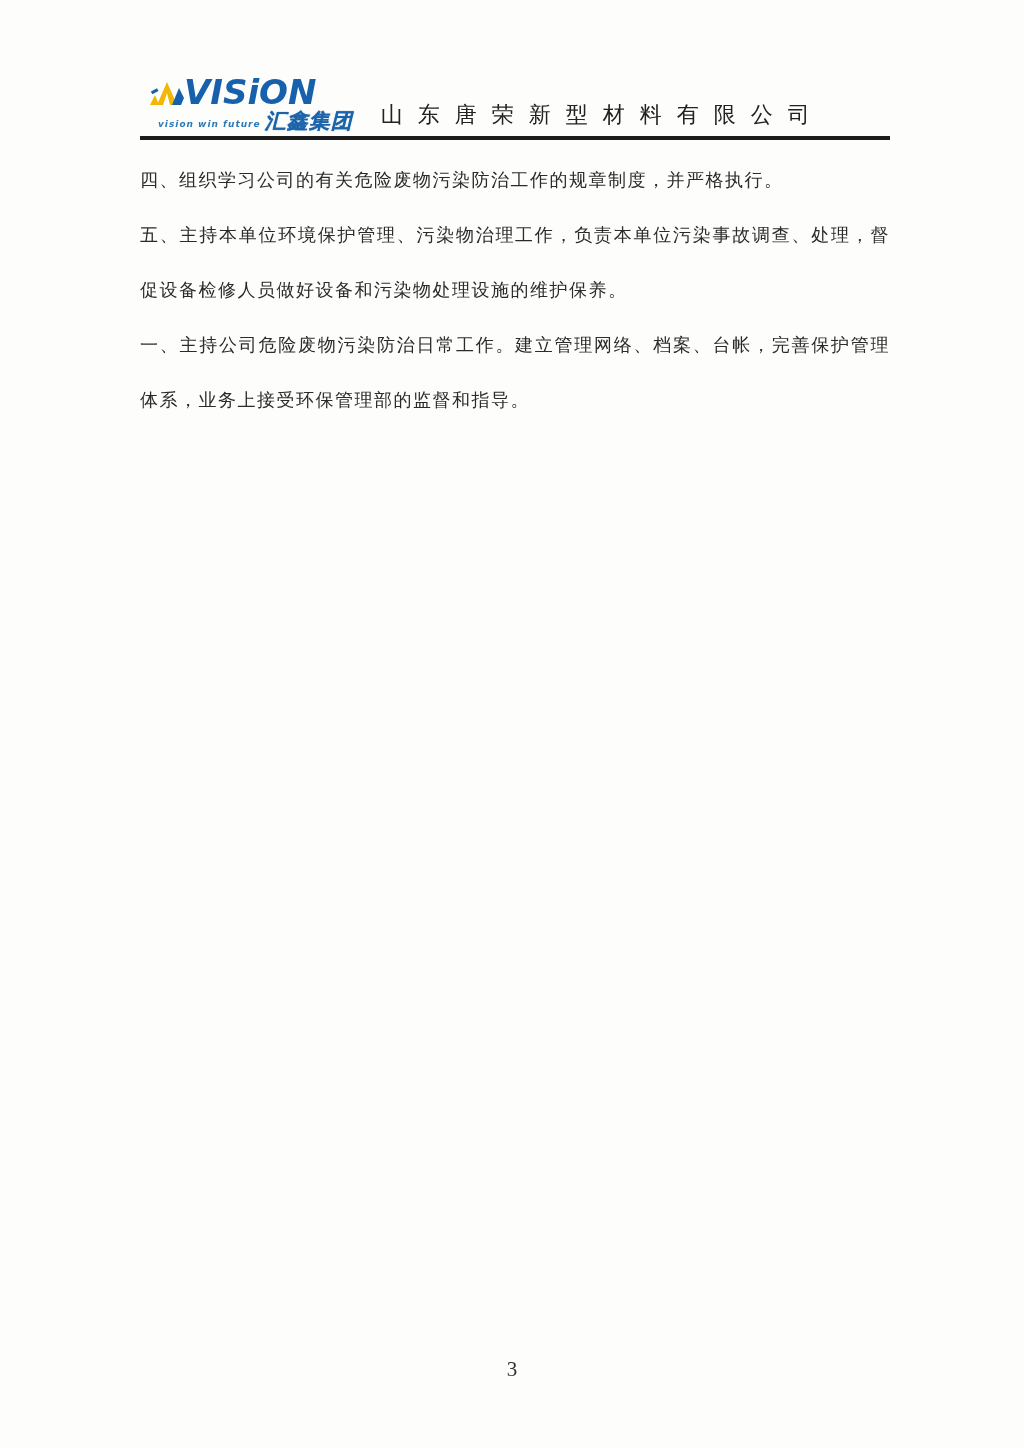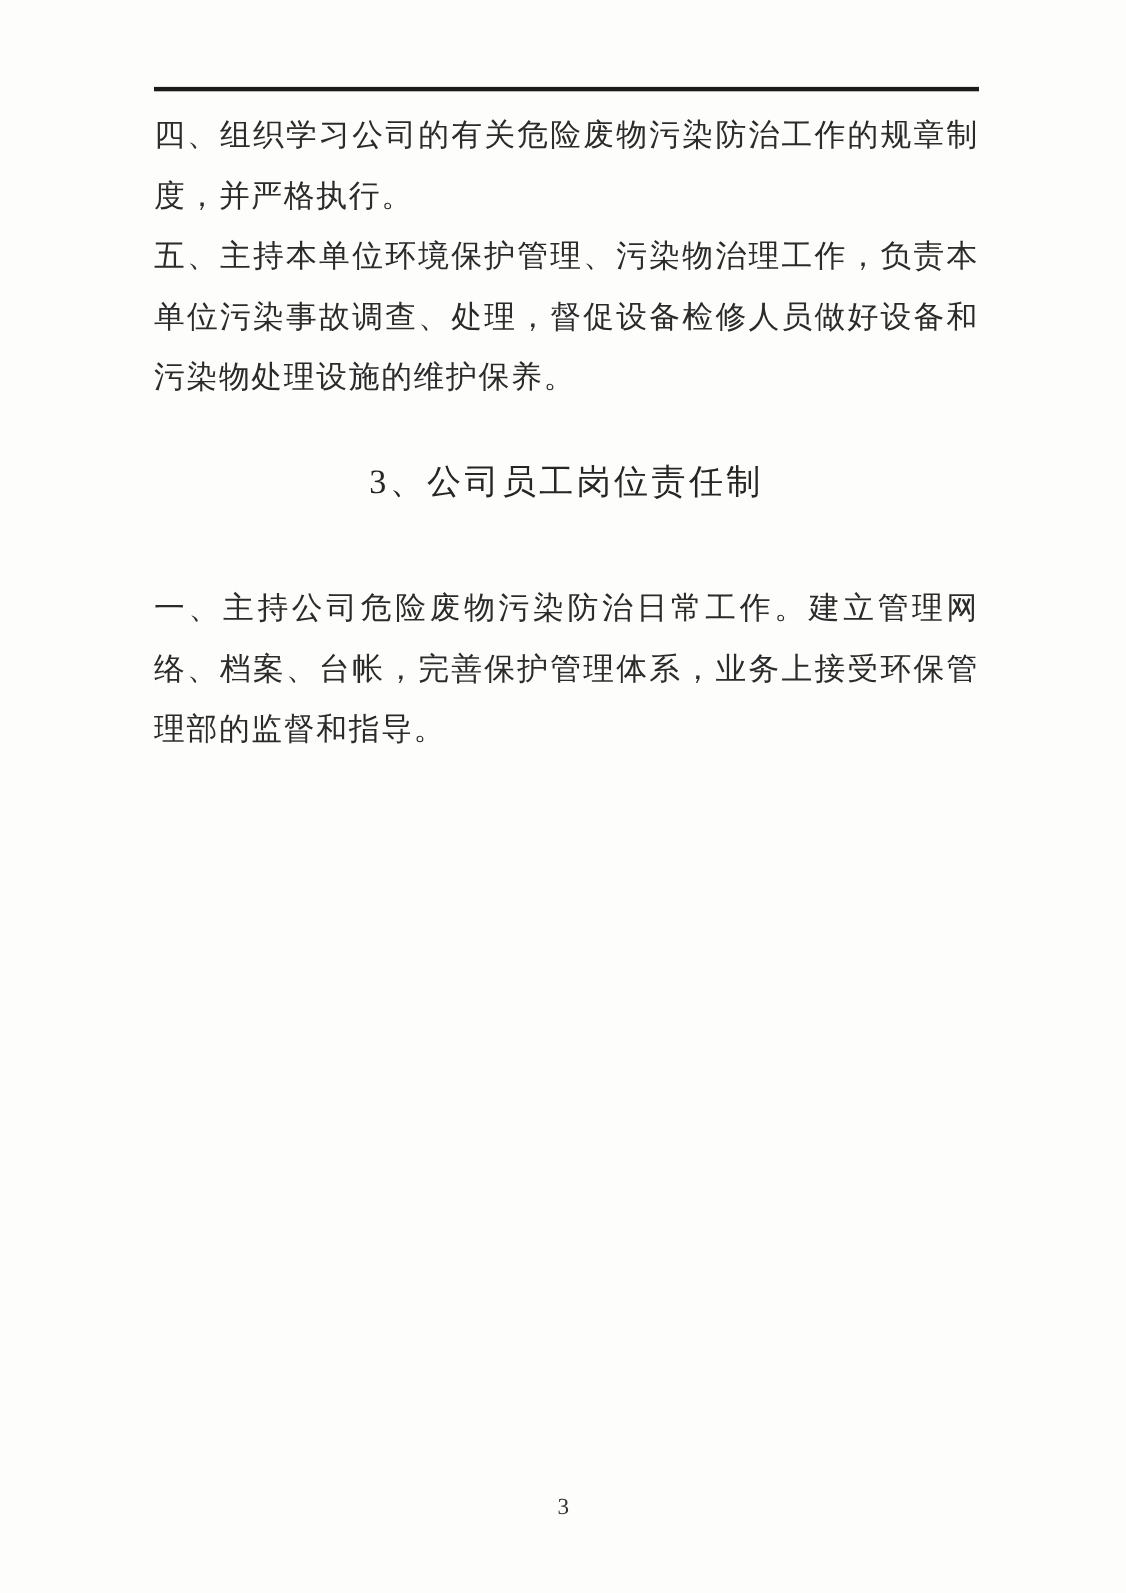--- a/index.html
+++ b/index.html
@@ -88,21 +88,21 @@
     border: none;
     border-top: 4px solid #1c1c1c;
     margin: 4px 0 0 0;
   }
   
   .doc-body {
     margin-top: 13px;
   }
   .doc-body p {
     margin: 0;
-    font-size: 28px;
+    font-size: 18px;
     line-height: 55px;
     text-align: justify;
     text-justify: inter-ideograph;
     letter-spacing: 1.5px;
     color: #2b2b2b;
   }
   .section-heading {
     text-align: center;
     font-size: 31px;
     font-weight: normal;
@@ -125,30 +125,47 @@
   .page-number {
     font-size: 21px;
     color: #333;
   }
 </style>
 </head>
 <body>
 
 <div class="sheet">
 
+  <header class="header-row">
+    <div class="logo">
+      <div class="logo-top">
+        <svg class="logo-mark" width="42" height="30" viewBox="0 0 42 30" aria-hidden="true">
+          <polygon points="2,27 7,17 11,27" fill="#f2b705"></polygon>
+          <polygon points="9,27 19,4 29,27 22,27 19,15 15,27" fill="#f2b705"></polygon>
+          <polygon points="24,27 31,10 36,20 33,27" fill="#1761ac"></polygon>
+          <rect x="3" y="12" width="7" height="3" fill="#1761ac" transform="rotate(-28 6 13)"></rect>
+        </svg>
+        <span class="brand-text">VISiON</span>
+      </div>
+      <div class="logo-bottom">
+        <span class="tagline">vision win future</span>
+        <span class="group-name">汇鑫集团</span>
+      </div>
+    </div>
+    <div class="company-name">山东唐荣新型材料有限公司</div>
+  </header>
 
   <hr class="header-rule">
 
   <main class="doc-body">
 
     <p>四、组织学习公司的有关危险废物污染防治工作的规章制度，并严格执行。</p>
 
     <p>五、主持本单位环境保护管理、污染物治理工作，负责本单位污染事故调查、处理，督促设备检修人员做好设备和污染物处理设施的维护保养。</p>
 
-    <h2 class="section-heading">3、公司员工岗位责任制</h2>
 
 
 
 
 
 
     <p>一、主持公司危险废物污染防治日常工作。建立管理网络、档案、台帐，完善保护管理体系，业务上接受环保管理部的监督和指导。</p>
 
   </main>
 

